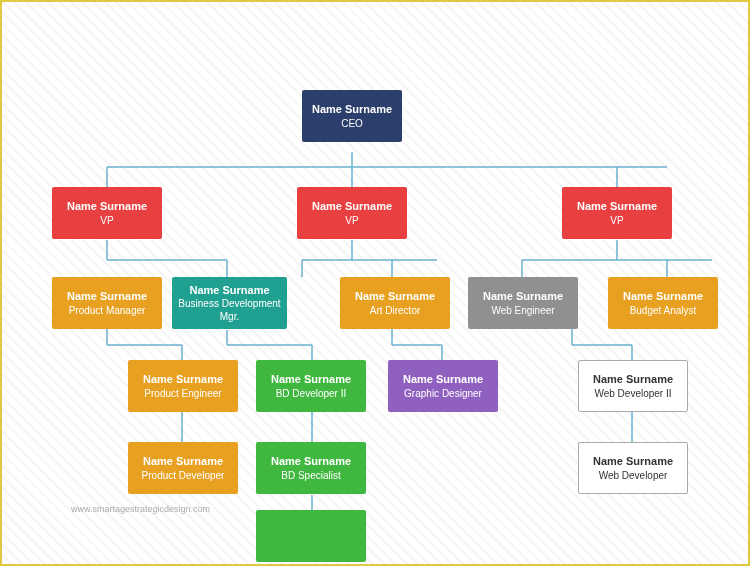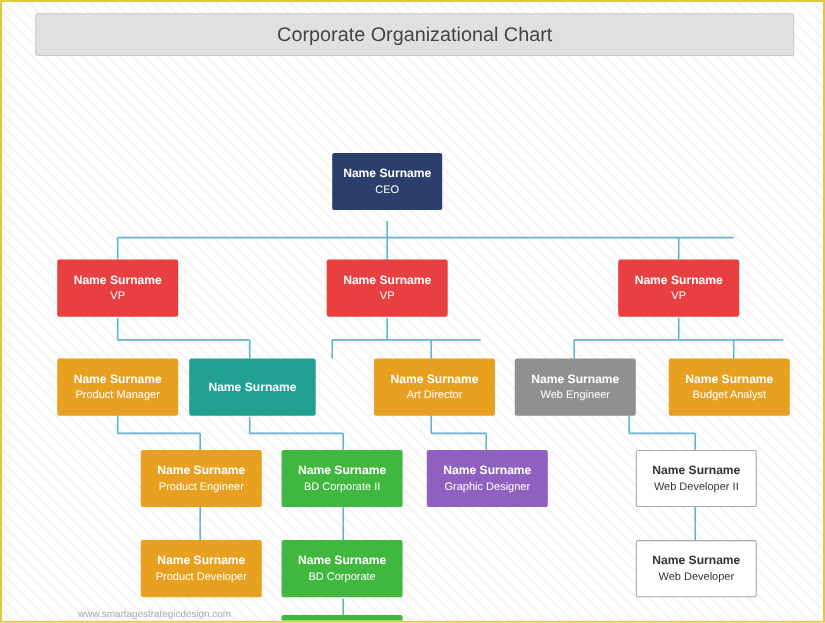--- a/index.html
+++ b/index.html
@@ -103,21 +103,20 @@
       color: #aaa;
       margin-left: 44px;
     }
   </style>
 </head>
 <body>
 
 <div class="page">
   <div class="hatch-bg"></div>
   <div class="content">
-    <div class="title-bar">Corporate Organizational Chart</div>
 
     <div class="org-chart" style="height:510px; position:relative;">
 
       <svg class="connectors" xmlns="http://www.w3.org/2000/svg">
 
         <line x1="95" y1="155" x2="655" y2="155" stroke="#6ab0d0" stroke-width="1.5"></line>
 
         <line x1="340" y1="140" x2="340" y2="155" stroke="#6ab0d0" stroke-width="1.5"></line>
 
         <line x1="95" y1="155" x2="95" y2="175" stroke="#6ab0d0" stroke-width="1.5"></line>
@@ -186,58 +185,59 @@
         <span class="title">Name Surname</span>
         <span class="role">VP</span>
       </div>
 
       <div class="node orange" style="width:110px; height:52px; left:40px; top:265px;">
         <span class="title">Name Surname</span>
         <span class="role">Product Manager</span>
       </div>
       <div class="node teal" style="width:115px; height:52px; left:160px; top:265px;">
         <span class="title">Name Surname</span>
+        <span class="role">Business Development Mgr.</span>
       </div>
       <div class="node orange" style="width:110px; height:52px; left:328px; top:265px;">
         <span class="title">Name Surname</span>
         <span class="role">Art Director</span>
       </div>
       <div class="node gray" style="width:110px; height:52px; left:456px; top:265px;">
         <span class="title">Name Surname</span>
         <span class="role">Web Engineer</span>
       </div>
       <div class="node orange" style="width:110px; height:52px; left:596px; top:265px;">
         <span class="title">Name Surname</span>
         <span class="role">Budget Analyst</span>
       </div>
 
       <div class="node orange" style="width:110px; height:52px; left:116px; top:348px;">
         <span class="title">Name Surname</span>
         <span class="role">Product Engineer</span>
       </div>
       <div class="node green" style="width:110px; height:52px; left:244px; top:348px;">
         <span class="title">Name Surname</span>
-        <span class="role">BD Corporate II</span>
+        <span class="role">BD Developer II</span>
       </div>
       <div class="node purple" style="width:110px; height:52px; left:376px; top:348px;">
         <span class="title">Name Surname</span>
         <span class="role">Graphic Designer</span>
       </div>
       <div class="node white-border" style="width:110px; height:52px; left:566px; top:348px;">
         <span class="title">Name Surname</span>
         <span class="role">Web Developer II</span>
       </div>
 
       <div class="node orange" style="width:110px; height:52px; left:116px; top:430px;">
         <span class="title">Name Surname</span>
         <span class="role">Product Developer</span>
       </div>
       <div class="node green" style="width:110px; height:52px; left:244px; top:430px;">
         <span class="title">Name Surname</span>
-        <span class="role">BD Corporate</span>
+        <span class="role">BD Specialist</span>
       </div>
       <div class="node white-border" style="width:110px; height:52px; left:566px; top:430px;">
         <span class="title">Name Surname</span>
         <span class="role">Web Developer</span>
       </div>
 
       <div class="node green" style="width:110px; height:52px; left:244px; top:498px;">
         
         
       </div>

